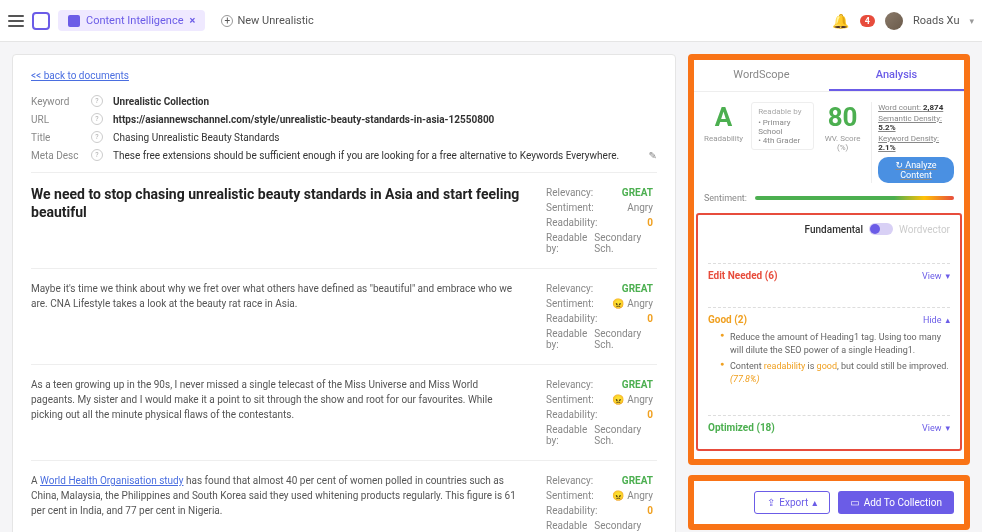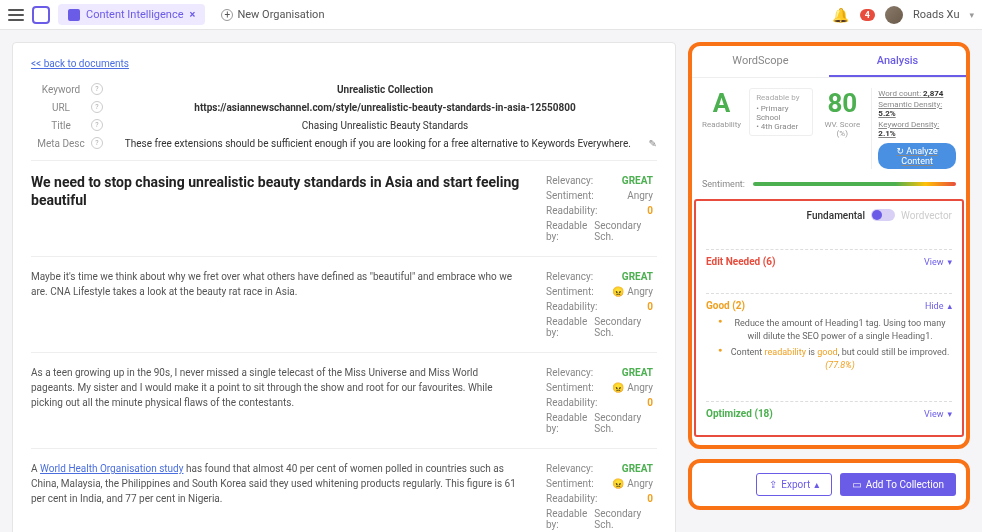--- a/index.html
+++ b/index.html
@@ -1,37 +1,37 @@
 <!DOCTYPE html>
 <html><head>
 <meta charset="utf-8">
 <style>
 * { margin:0; padding:0; box-sizing:border-box; font-family:-apple-system,BlinkMacSystemFont,'Segoe UI',Roboto,sans-serif; }
 body { background:#f5f5f7; font-size:11px; color:#333; }
-.topbar { height:30px; background:#fff; border-bottom:1px solid #e5e5e5; display:flex; align-items:center; padding:0 8px; }
+.topbar { height:42px; background:#fff; border-bottom:1px solid #e5e5e5; display:flex; align-items:center; padding:0 8px; }
 .topbar-left { display:flex; align-items:center; gap:8px; flex:1; }
 .menu-icon { width:16px; height:12px; display:flex; flex-direction:column; justify-content:space-between; cursor:pointer; }
 .menu-icon span { height:2px; background:#555; border-radius:1px; }
 .logo { width:18px; height:18px; border:2px solid #6b5ce7; border-radius:4px; }
 .tab { display:flex; align-items:center; gap:6px; padding:4px 10px; background:#efe9ff; border-radius:4px; color:#6b5ce7; font-size:11px; }
 .tab-icon { width:12px; height:12px; background:#6b5ce7; border-radius:2px; }
 .tab-close { cursor:pointer; font-weight:bold; }
 .new-tab { display:flex; align-items:center; gap:4px; padding:4px 8px; font-size:11px; color:#555; cursor:pointer; }
 .new-tab-plus { width:12px; height:12px; border:1px solid #999; border-radius:50%; display:flex; align-items:center; justify-content:center; font-size:10px; }
 .topbar-right { display:flex; align-items:center; gap:10px; }
 .bell { color:#6b5ce7; font-size:14px; position:relative; }
 .badge { background:#e74c3c; color:#fff; border-radius:8px; padding:1px 5px; font-size:9px; font-weight:bold; }
 .avatar { width:18px; height:18px; border-radius:50%; background:linear-gradient(135deg,#8a7a6a,#6a5a4a); }
 .user-name { font-size:11px; color:#555; }
 .chevron { font-size:9px; color:#999; }
 
 .main { display:flex; gap:12px; padding:12px; }
 .content-panel { flex:1; background:#fff; border:1px solid #e5e5e5; border-radius:4px; padding:14px 18px; }
 .back-link { color:#4a6ee0; font-size:10px; text-decoration:underline; cursor:pointer; }
-.meta-table { margin-top:10px; border-bottom:1px solid #eee; padding-bottom:8px;text-align:center; }
+.meta-table { margin-top:10px; border-bottom:1px solid #eee; padding-bottom:8px; }
 .meta-row { display:flex; align-items:center; padding:3px 0; font-size:10px; }
 .meta-label { width:60px; color:#888; }
 .meta-info-icon { width:12px; height:12px; border:1px solid #ccc; border-radius:50%; display:inline-flex; align-items:center; justify-content:center; font-size:7px; color:#aaa; margin-right:10px; }
 .meta-value { color:#333; flex:1; }
 .meta-value.bold { font-weight:bold; }
 .edit-icon { color:#888; font-size:10px; margin-left:6px; }
 
 .section { display:flex; border-bottom:1px solid #eee; padding:12px 0; gap:20px; }
 .section-text { flex:1; }
 .section-title { font-size:14px; font-weight:bold; color:#222; line-height:1.3; }
@@ -40,40 +40,40 @@
 .section-metrics { width:115px; font-size:10px; }
 .metric-row { display:flex; justify-content:space-between; padding:2px 4px; }
 .metric-label { color:#888; }
 .metric-val { color:#888; }
 .metric-val.great { color:#4caf50; font-weight:bold; }
 .metric-val.angry { color:#888; }
 .metric-val.zero { color:#f0a020; font-weight:bold; }
 .emoji { font-size:10px; margin-right:2px; }
 
 .side-panel { width:282px; display:flex; flex-direction:column; gap:10px; }
-.card { background:#fff; border:4px solid #f97316; border-radius:12px; }
+.card { background:#fff; border:6px solid #f97316; border-radius:4px; }
 .tabs-hdr { display:flex; border-bottom:1px solid #eee; }
 .tabs-hdr > div { flex:1; text-align:center; padding:8px 0; font-size:11px; color:#888; cursor:pointer; }
 .tabs-hdr > div.active { color:#6b5ce7; border-bottom:2px solid #6b5ce7; font-weight:500; }
 .scores { display:flex; padding:10px; gap:8px; align-items:flex-start; }
 .score-block { text-align:center; }
 .score-big { font-size:26px; font-weight:bold; }
 .score-a { color:#4caf50; }
 .score-80 { color:#4caf50; }
 .score-label { font-size:8px; color:#999; margin-top:2px; }
 .readable-box { border:1px solid #eee; border-radius:3px; padding:4px 6px; font-size:8px; color:#888; }
 .readable-box .hdr { font-size:8px; color:#aaa; margin-bottom:2px; }
 .word-stats { font-size:8px; color:#888; padding-left:6px; border-left:1px solid #eee;text-decoration:underline; }
 .word-stats div { padding:1px 0; }
 .word-stats b { color:#333; font-weight:bold; }
 .analyze-btn { background:#4a90e2; color:#fff; border:none; border-radius:10px; padding:3px 8px; font-size:9px; cursor:pointer; margin-top:4px; display:flex; align-items:center; gap:3px; }
 .sentiment-row { display:flex; align-items:center; padding:0 10px 10px; gap:8px; font-size:9px; color:#888; }
 .sentiment-bar { flex:1; height:4px; background:linear-gradient(90deg,#4caf50 0%,#4caf50 70%,#ffc107 85%,#e74c3c 100%); border-radius:2px; }
 
-.redbox { border:2px solid #e74c3c; border-radius:3px; margin:0 2px 8px;text-align:center; }
+.redbox { border:2px solid #e74c3c; border-radius:3px; margin:0 2px 8px; }
 .fund-row { display:flex; justify-content:flex-end; align-items:center; padding:8px 10px; gap:6px; font-size:10px; }
 .fund-label { color:#333; font-weight:500; }
 .toggle { width:24px; height:12px; background:#d8d0f5; border-radius:6px; position:relative; }
 .toggle::after { content:''; position:absolute; width:10px; height:10px; background:#6b5ce7; border-radius:50%; top:1px; left:1px; }
 .wv-label { color:#ccc; }
 .accordion { padding:0 10px 10px; }
 .acc-item { border-top:1px dashed #ddd; padding:6px 0;margin-top:20px; }
 .acc-hdr { display:flex; justify-content:space-between; align-items:center; font-size:10px; cursor:pointer; }
 .acc-hdr.red { color:#e74c3c; font-weight:bold; }
 .acc-hdr.orange { color:#f0a020; font-weight:bold; }
@@ -100,21 +100,21 @@
         <span></span>
       </div>
     <div class="logo"></div>
     <div class="tab">
       <div class="tab-icon"></div>
       <span>Content Intelligence</span>
       <span class="tab-close">×</span>
     </div>
     <div class="new-tab">
       <div class="new-tab-plus">+</div>
-      <span>New Organisation</span>
+      <span>New Unrealistic</span>
     </div>
   </div>
   <div class="topbar-right">
     <span class="bell">🔔</span>
     <span class="badge">4</span>
     <div class="avatar"></div>
     <span class="user-name">Roads Xu</span>
     <span class="chevron">▾</span>
   </div>
 </div>

